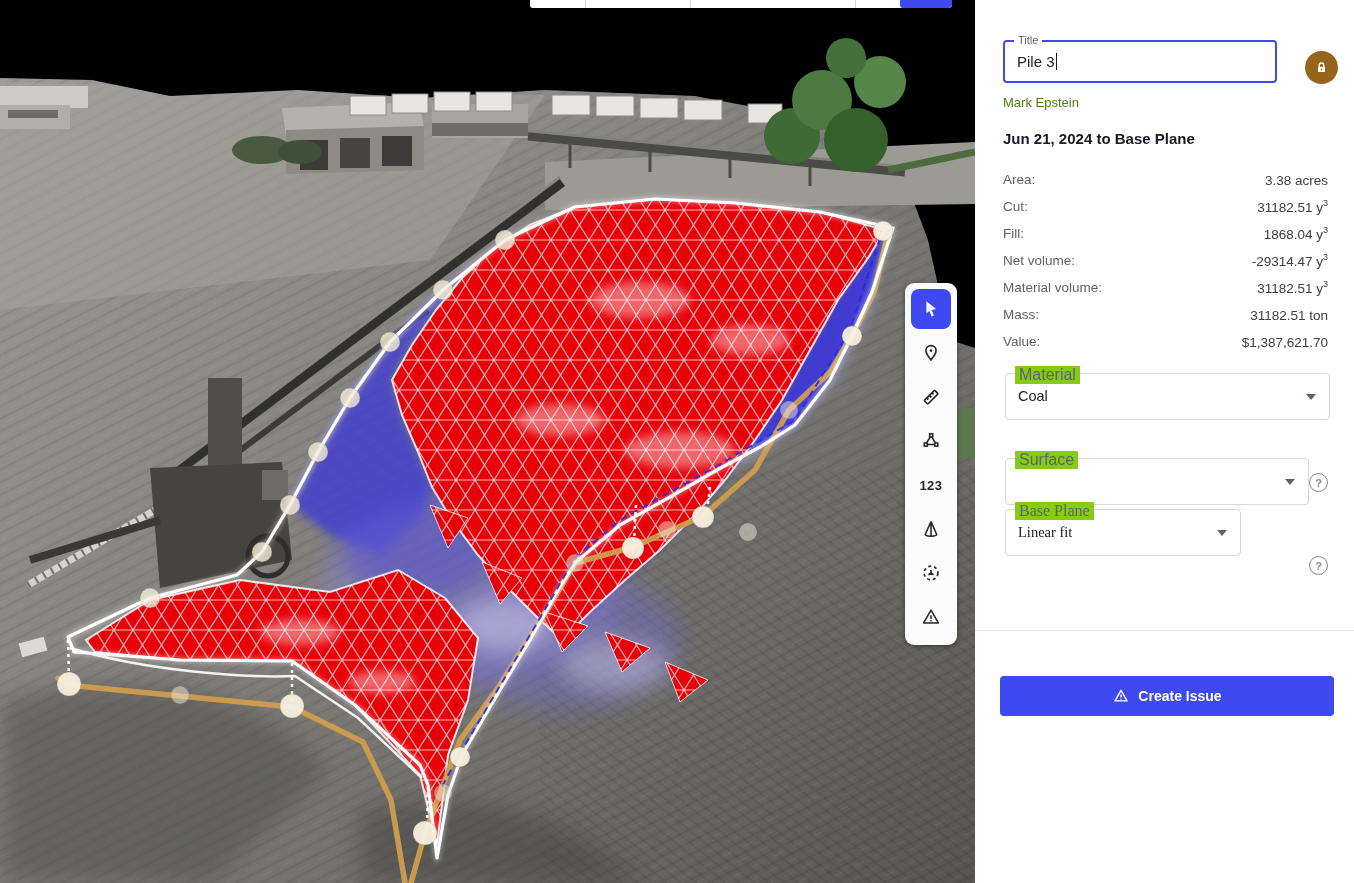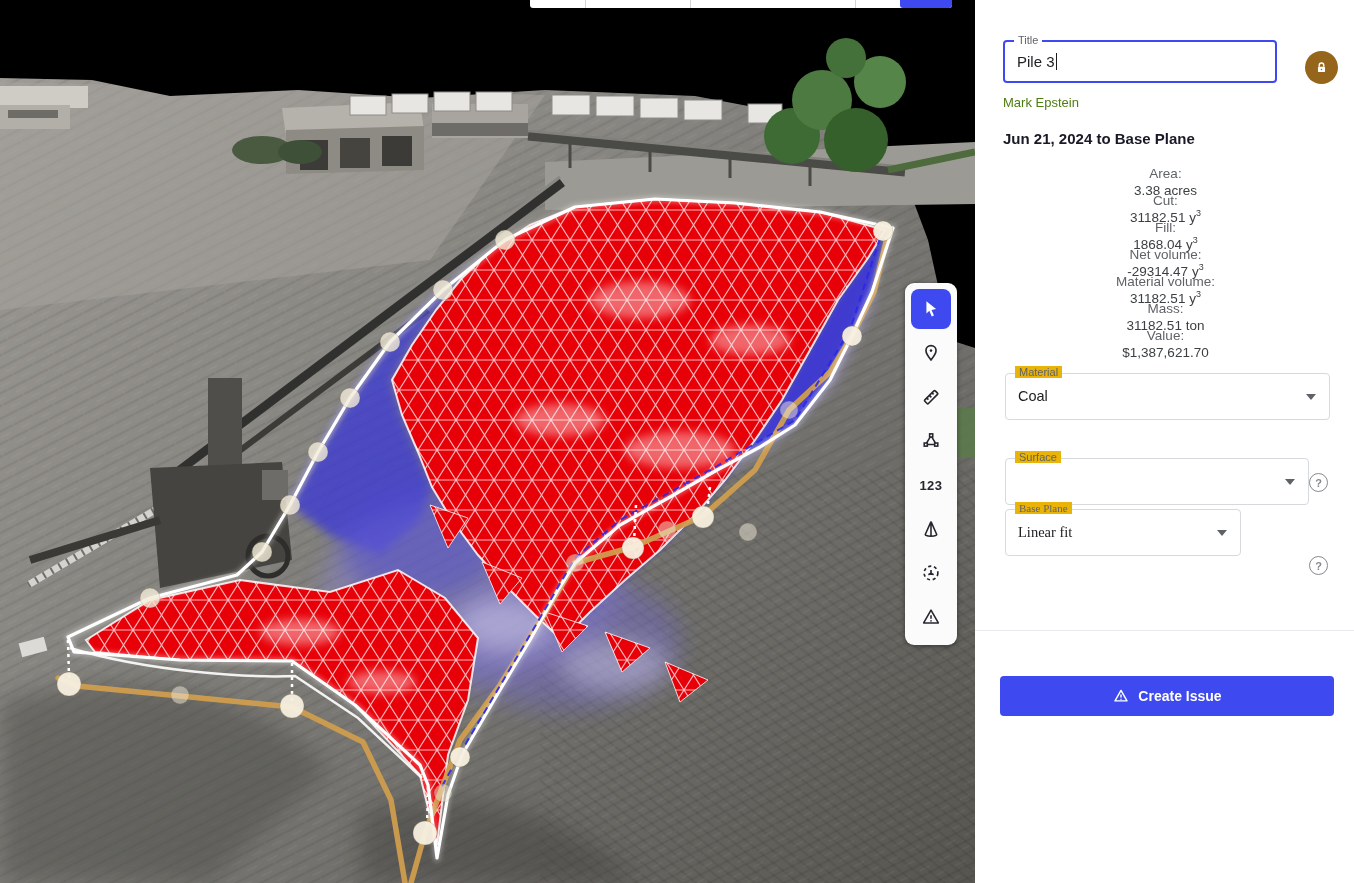--- a/index.html
+++ b/index.html
@@ -32,27 +32,27 @@
   .caret { display:inline-block; width:1px; height:17px; background:#1a1a1a; vertical-align:-3px; margin-left:1px; animation:blink 1s steps(1) infinite; }
   @keyframes blink { 50% { opacity:0; } }
 
   .lock-badge { position:absolute; left:330px; top:51px; width:33px; height:33px; border-radius:50%; background:#96651c;
                 display:flex; align-items:center; justify-content:center; border:none; cursor:pointer; }
 
   .owner { position:absolute; left:28px; top:95px; font-size:13px; color:#4d7c0f; }
   .heading { position:absolute; left:28px; top:130px; font-size:15px; font-weight:bold; color:#191927; }
 
   .stats { position:absolute; left:28px; top:166px; width:325px; }
-  .stat-row { display:flex; justify-content:space-between; height:27px; align-items:center;flex-direction:column; }
+  .stat-row { display:flex; justify-content:space-between; height:27px; align-items:center; }
   .stat-row .sl { font-size:13.5px; color:#5f6368; }
   .stat-row .sv { font-size:13.5px; color:#3c4043; }
   .stat-row .sv sup { font-size:9px; }
 
   .select-box { position:absolute; left:30px; height:47px; border:1px solid #d6d9dd; border-radius:4px; background:#fff; cursor:pointer; }
-  .select-box .float-label { position:absolute; top:-8px; left:9px; background:#eab308; padding:0 4px; font-size:11px; color:#5f6368; }
+  .select-box .float-label { position:absolute; top:-8px; left:9px; background:#84cc16; padding:0 4px; font-size:16px; color:#5f6368; }
   .select-box .value { position:absolute; left:12px; line-height:45px; font-size:14.5px; color:#202124; white-space:nowrap; }
   .select-box .dd-arrow { position:absolute; right:13px; top:20px; width:0; height:0; border-left:5px solid transparent; border-right:5px solid transparent; border-top:6px solid #5f6368; }
   #material-select { top:373px; width:325px; }
   #surface-select  { top:458px; width:304px; }
   #baseplane-select{ top:509px; width:236px;font-family:Liberation Serif, serif; }
 
   .help { position:absolute; left:334px; width:19px; height:19px; border:1.5px solid #85898d; border-radius:50%;
           color:#85898d; font-size:11px; font-weight:bold; display:flex; align-items:center; justify-content:center; cursor:pointer; background:#fff; }
   #surface-help { top:473px; }
   #baseplane-help { top:556px; }

